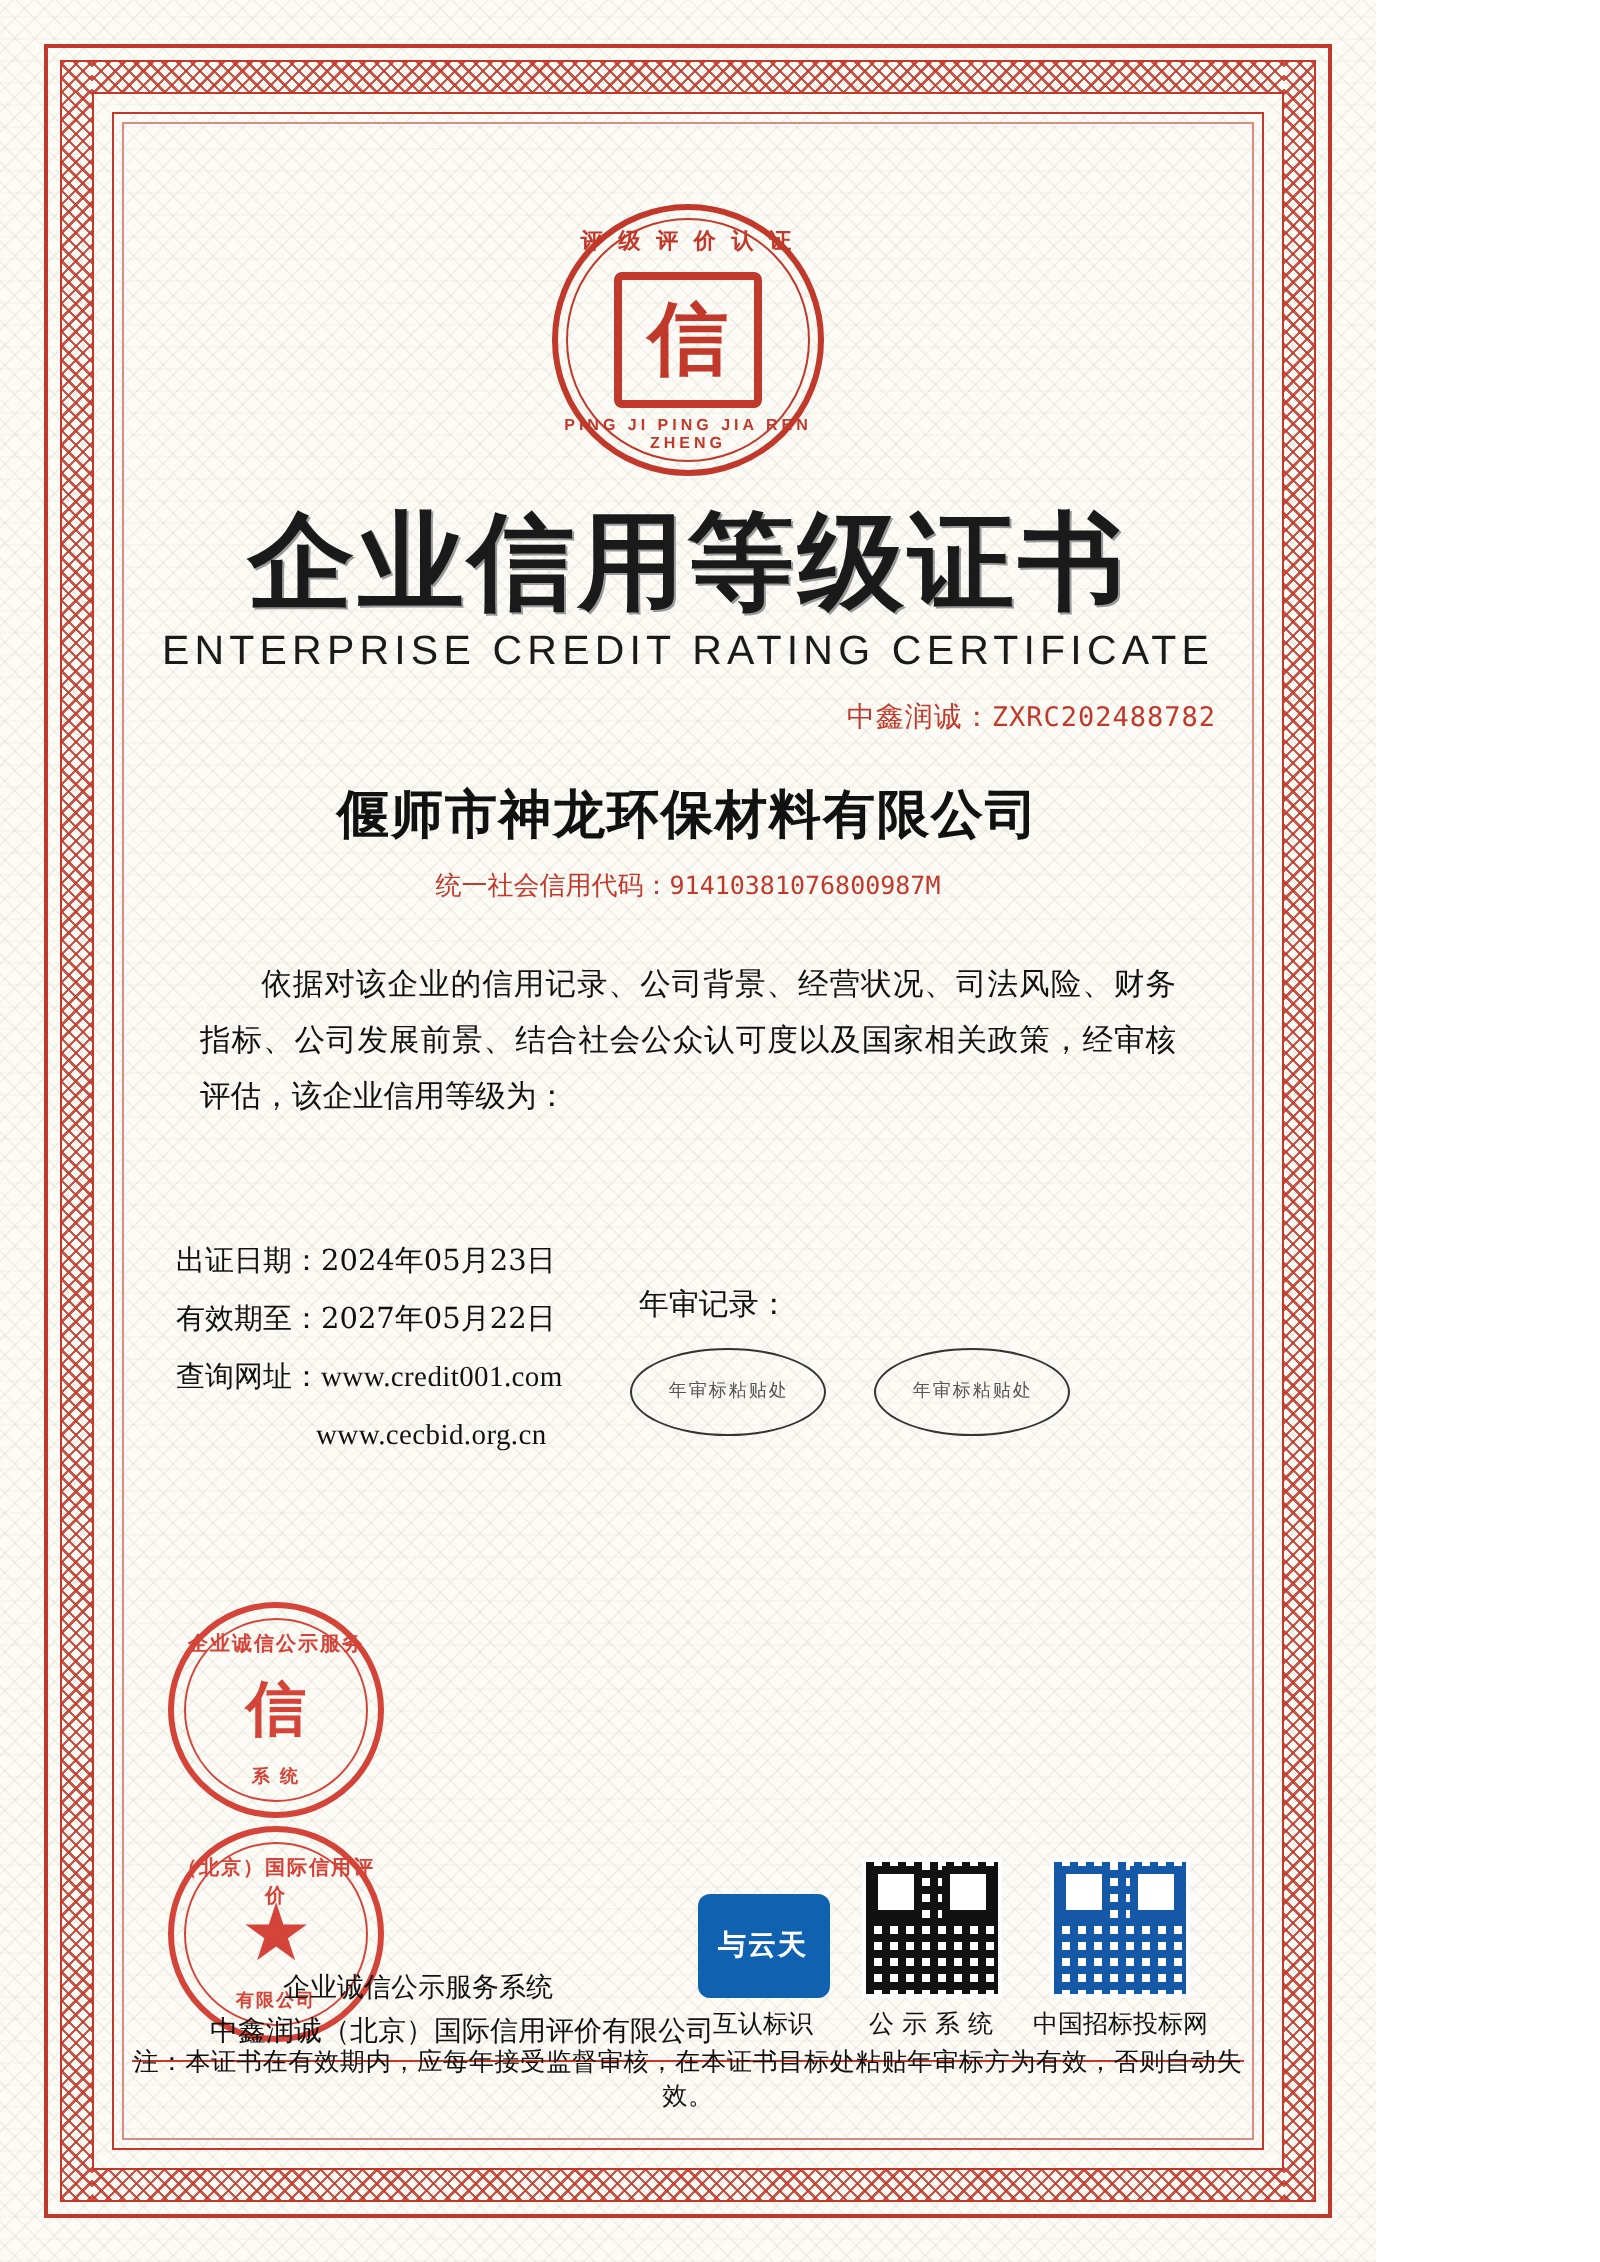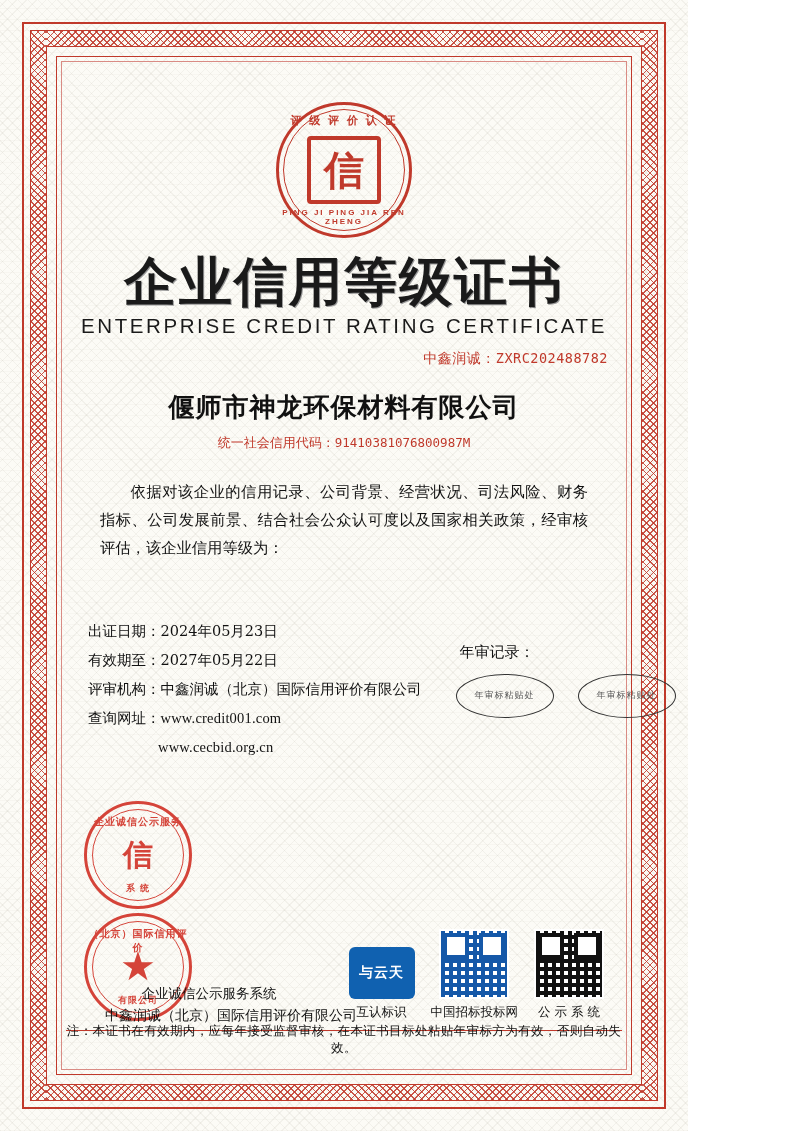--- a/index.html
+++ b/index.html
@@ -490,23 +490,20 @@
 
     <div class="details">
       <div class="details-left">
         <div class="row">
           <span class="lbl">出证日期：</span><span>2024年05月23日</span>
         </div>
         <div class="row">
           <span class="lbl">有效期至：</span><span>2027年05月22日</span>
         </div>
         <div class="row">
-          <span class="lbl">评审机构：</span><span class="lbl">中鑫润诚（北京）国际信用评价有限公司</span>
-        </div>
-        <div class="row">
           <span class="lbl">查询网址：</span><span class="url">www.credit001.com</span>
         </div>
         <div class="row indent">
           <span class="url">www.cecbid.org.cn</span>
         </div>
       </div>
 
       <div class="details-right">
         <div class="annual-label">年审记录：</div>
         <div class="stamp-row">
@@ -537,27 +534,27 @@
           </div>
         </div>
       </div>
 
       <div class="codes">
         <div class="code-item">
           <div class="logo-badge">与云天</div>
           <div class="code-caption">互认标识</div>
         </div>
         <div class="code-item">
+          <div class="qr"></div>
+          <div class="code-caption">公 示 系 统</div>
+        </div>
+        <div class="code-item">
           <div class="qr blue"></div>
           <div class="code-caption">中国招标投标网</div>
         </div>
-        <div class="code-item">
-          <div class="qr"></div>
-          <div class="code-caption">公 示 系 统</div>
-        </div>
       </div>
     </div>
 
     <div style="position:absolute; left:18px; bottom:62px; width:250px; text-align:center;">
       <div class="seal-caption">企业诚信公示服务系统</div>
     </div>
     <div style="position:absolute; left:0px; bottom:40px; width:330px; text-align:center;">
       <div class="seals-caption-wide">中鑫润诚（北京）国际信用评价有限公司</div>
     </div>
 

